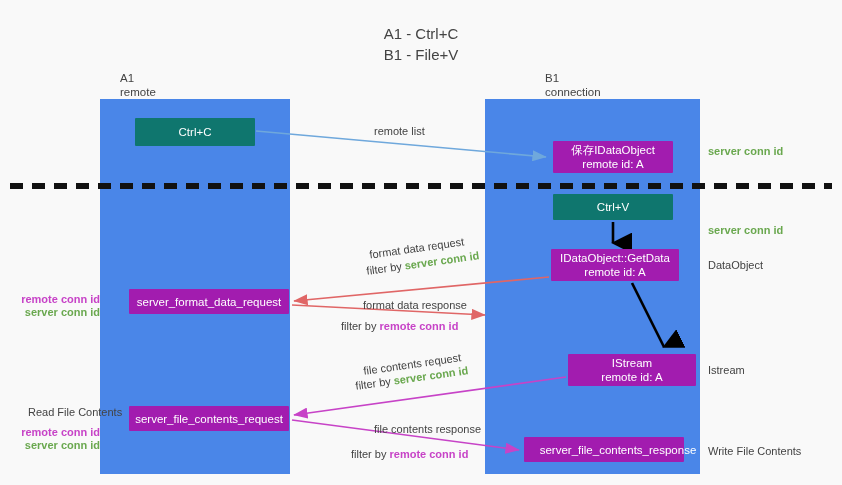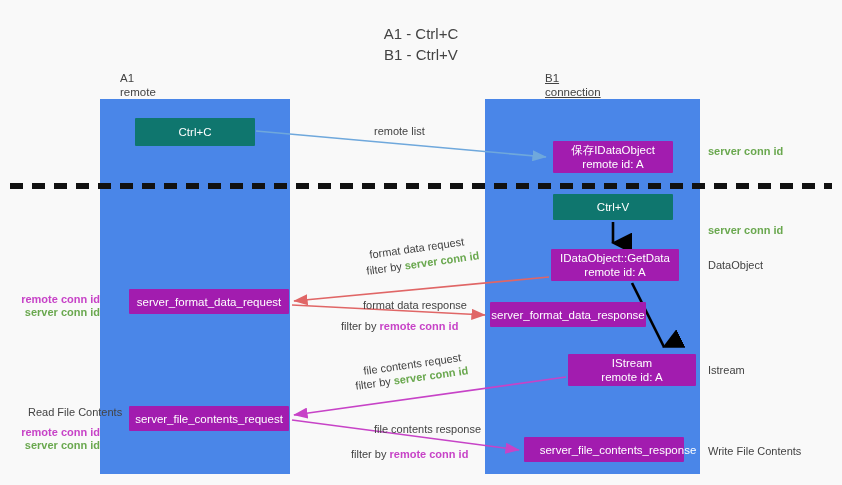--- a/index.html
+++ b/index.html
@@ -21,21 +21,21 @@
     font-size:15px;line-height:21px;
     color:#434343;
   }
 
   
   .col-head{
     font-size:11.5px;line-height:14px;
     text-align:left;color:#434343;
   }
   #head-a1{left:120px;top:58px;width:150px;}
-  #head-b1{left:545px;top:58px;width:150px;text-decoration:underline;}
+  #head-b1{left:545px;top:58px;width:150px;}
 
   
   .lane{background:#4a86e8;}
   #lane-a1{left:100px;top:86px;width:190px;height:375px;}
   #lane-b1{left:485px;top:86px;width:215px;height:375px;}
 
   
   #wires{position:absolute;left:0;top:0;width:842px;height:485px;overflow:visible;}
 
   
@@ -90,21 +90,21 @@
   #t-left-3{left:8px;top:412px;width:92px;text-align:right;}
   #t-left-4{left:8px;top:425px;width:92px;text-align:right;}
 </style>
 </head>
 <body>
 
 <div class="stage">
 
   <div class="abs" id="title">
     <div>A1 - Ctrl+C</div>
-    <div>B1 - Ctrl+V</div>
+    <div>B1 - File+V</div>
   </div>
 
   <div class="abs col-head" id="head-a1">
     <div>A1</div>
     <div>remote</div>
   </div>
   <div class="abs col-head" id="head-b1">
     <div>B1</div>
     <div>connection</div>
   </div>
@@ -160,23 +160,20 @@
 
   <div class="node orange" id="n-getdata">
     <span>IDataObject::GetData</span>
     <span>remote id: A</span>
   </div>
 
   <div class="node orange" id="n-fmtreq">
     <span>server_format_data_request</span>
   </div>
 
-  <div class="node orange" id="n-fmtres">
-    <span>server_format_data_response</span>
-  </div>
 
   <div class="node orange" id="n-istream">
     <span>IStream</span>
     <span>remote id: A</span>
   </div>
 
   <div class="node orange" id="n-filereq">
     <span>server_file_contents_request</span>
   </div>
 

